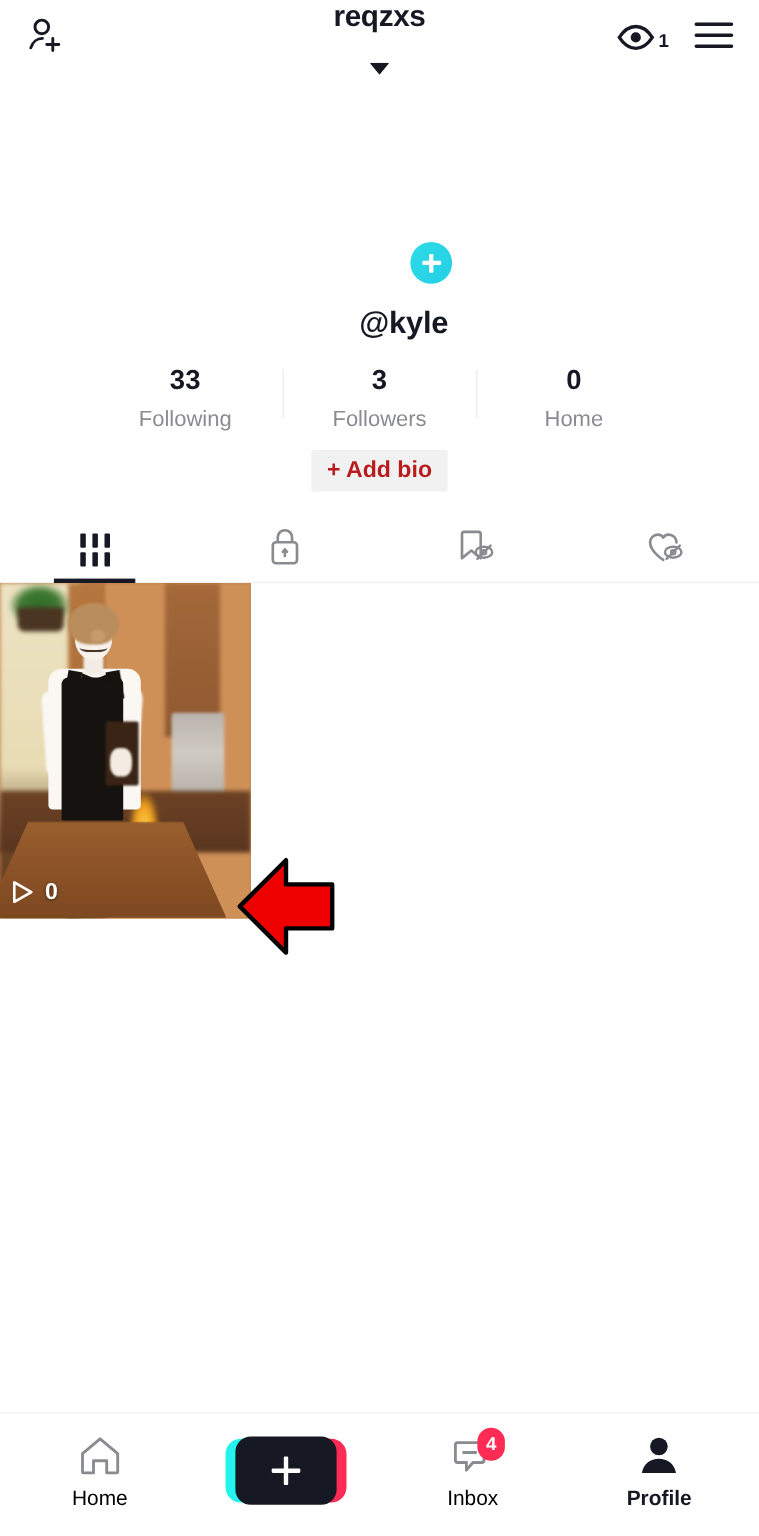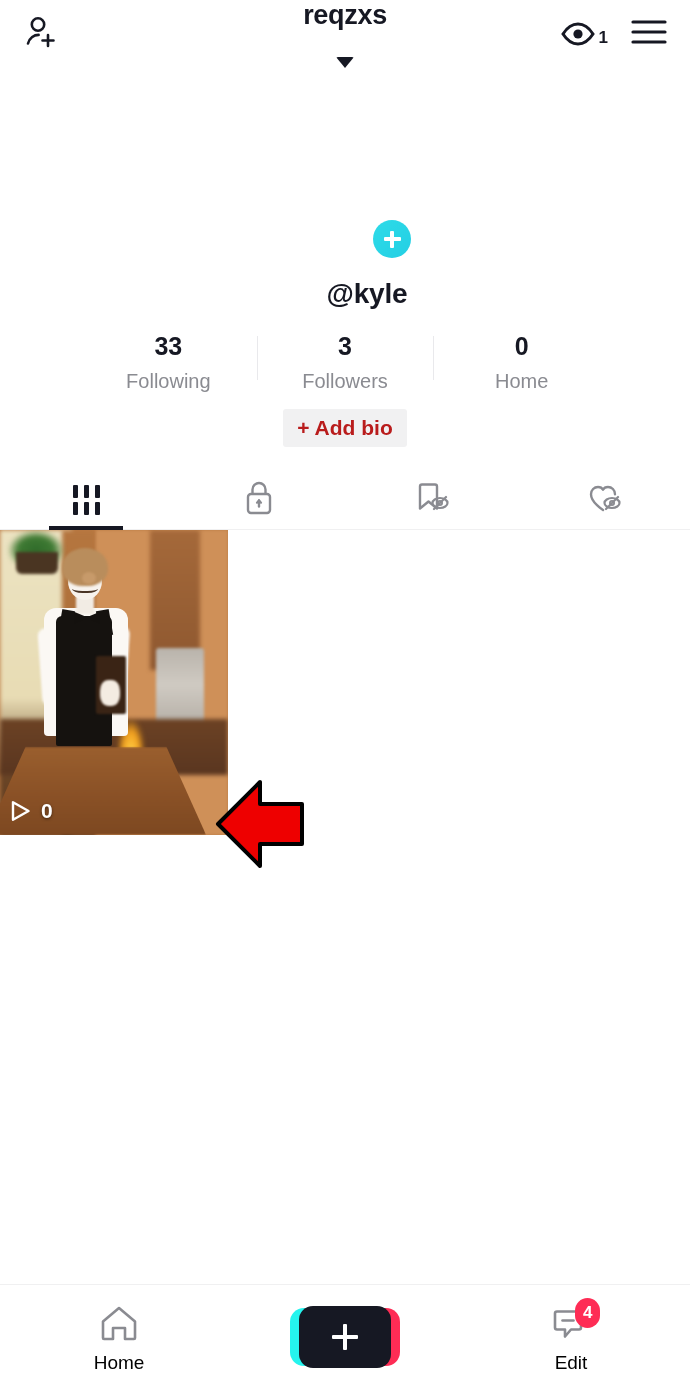--- a/index.html
+++ b/index.html
@@ -698,19 +698,28 @@
     </div>
 
     <div class="nav-item">
       <span class="nav-icon">
         <svg width="42" height="40" viewBox="0 0 42 40" fill="none">
           <path d="M7 8.5h22a2 2 0 0 1 2 2v14a2 2 0 0 1-2 2h-8l-6 7v-7H7a2 2 0 0 1-2-2v-14a2 2 0 0 1 2-2z" stroke="#8a8b91" stroke-width="2.6" stroke-linejoin="round"></path>
           <path d="M12.5 17.5h11" stroke="#8a8b91" stroke-width="2.6" stroke-linecap="round"></path>
         </svg>
       </span>
       <span class="inbox-badge">4</span>
-      <span class="nav-label">Edit</span>
-    </div>
-
+      <span class="nav-label">Inbox</span>
+    </div>
+
+    <div class="nav-item active">
+      <span class="nav-icon">
+        <svg width="42" height="40" viewBox="0 0 42 40" fill="none">
+          <circle cx="21" cy="12" r="8" fill="#161823"></circle>
+          <path d="M5.5 36c1.6-8.4 8-12.8 15.5-12.8S34.9 27.6 36.5 36H5.5z" fill="#161823"></path>
+        </svg>
+      </span>
+      <span class="nav-label">Profile</span>
+    </div>
 
   </div>
 
 </div>
 
 </body></html>

